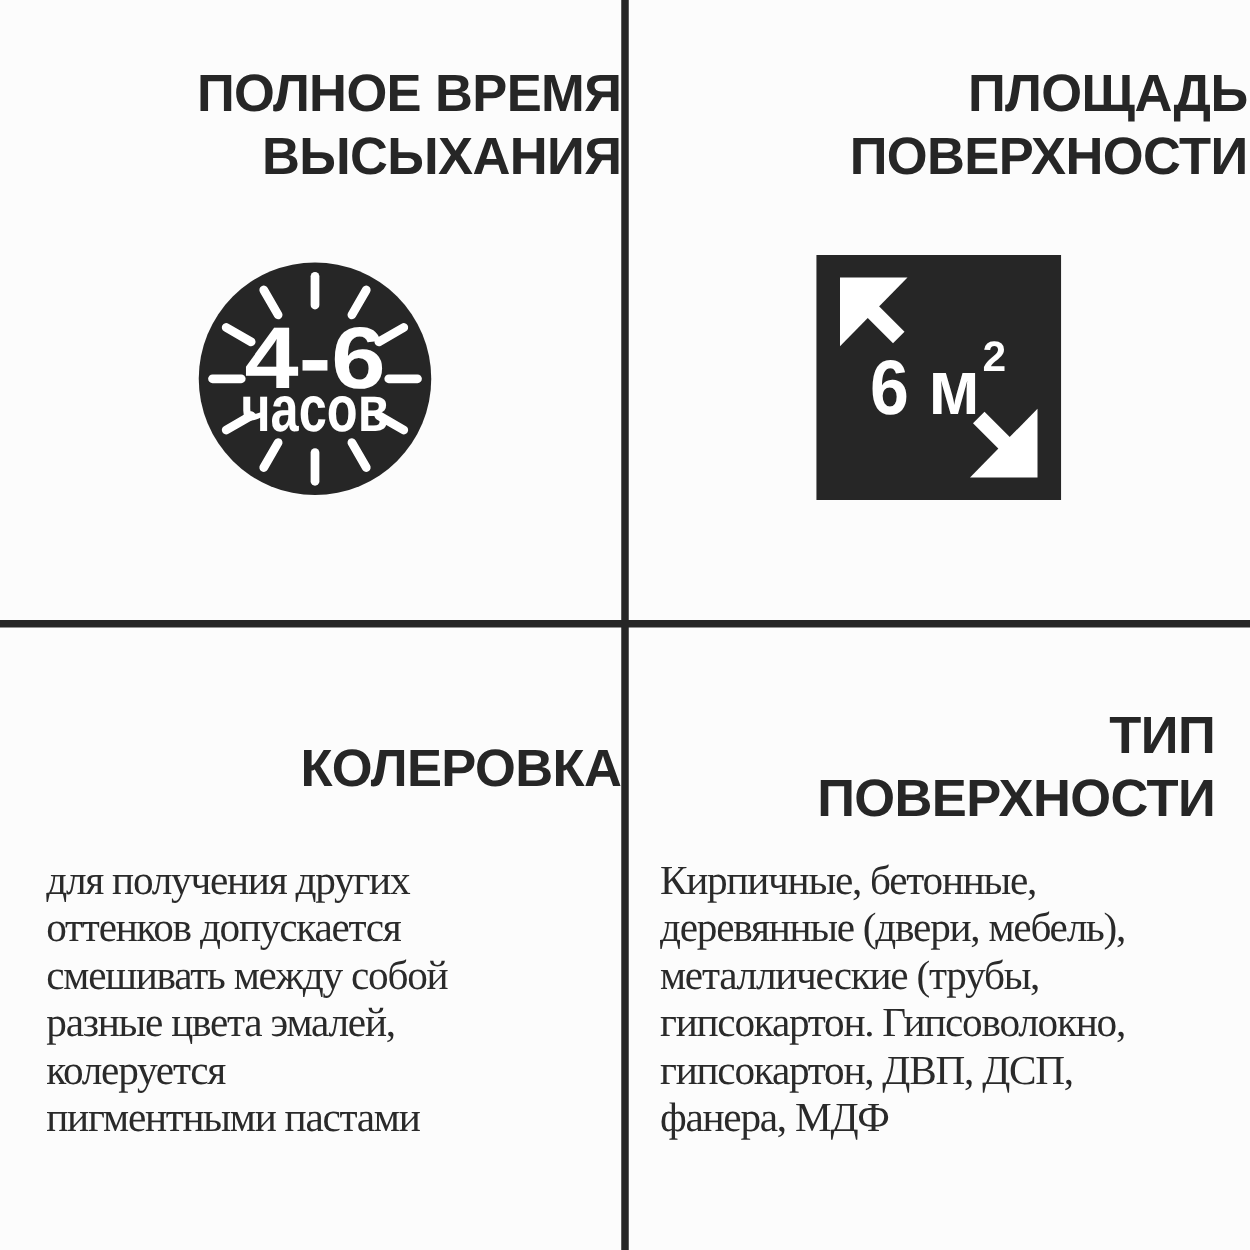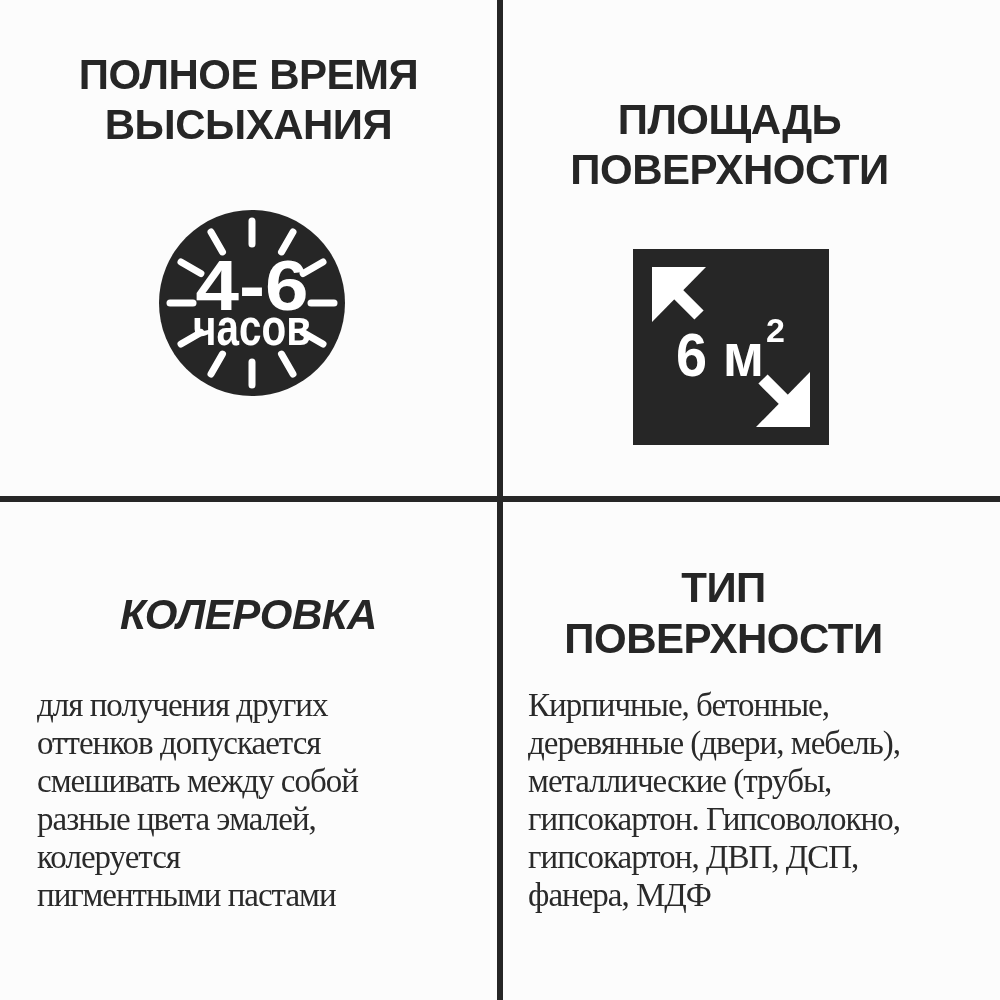--- a/index.html
+++ b/index.html
@@ -8,31 +8,31 @@
     background:#fcfcfc; overflow:hidden;
     font-family:"Liberation Sans", "DejaVu Sans", sans-serif;
     color:#262626;
   }
   .divider { position:absolute; background:#262626; }
   .divider.v { left:497px; top:0; width:6px; height:1000px; }
   .divider.h { left:0; top:496px; width:1000px; height:6px; }
 
   .quad { position:absolute; }
   .quad.tl { left:0;   top:0;     width:497px; height:496px; }
-  .quad.tr { left:481px; top:0;   width:497px; height:496px;margin-top:45px; }
+  .quad.tr { left:501px; top:0;   width:497px; height:496px; }
   .quad.bl { left:0;   top:502px; width:497px; height:498px; }
   .quad.br { left:475px; top:502px; width:497px; height:498px; }
 
   .title {
-    position:absolute; left:0; right:0; text-align:center;
+    position:absolute; left:0; right:0; text-align:right;
     font-weight:bold; font-size:42px; line-height:50px;
     letter-spacing:-0.5px; color:#262626; white-space:nowrap;
   }
   .quad.tl .title, .quad.tr .title { top:50px; }
-  .quad.bl .title { top:88px;font-style:italic; }
+  .quad.bl .title { top:88px; }
   .quad.br .title { top:60px; line-height:51px; }
 
   .body-text {
     position:absolute; top:184px;
     font-size:33px; line-height:38px; letter-spacing:-1px;
     color:#2a2a2a; white-space:nowrap;font-family:Liberation Serif, serif;
   }
   .quad.bl .body-text { left:37px; }
   .quad.br .body-text { left:34px;margin-left:19px; }
 

